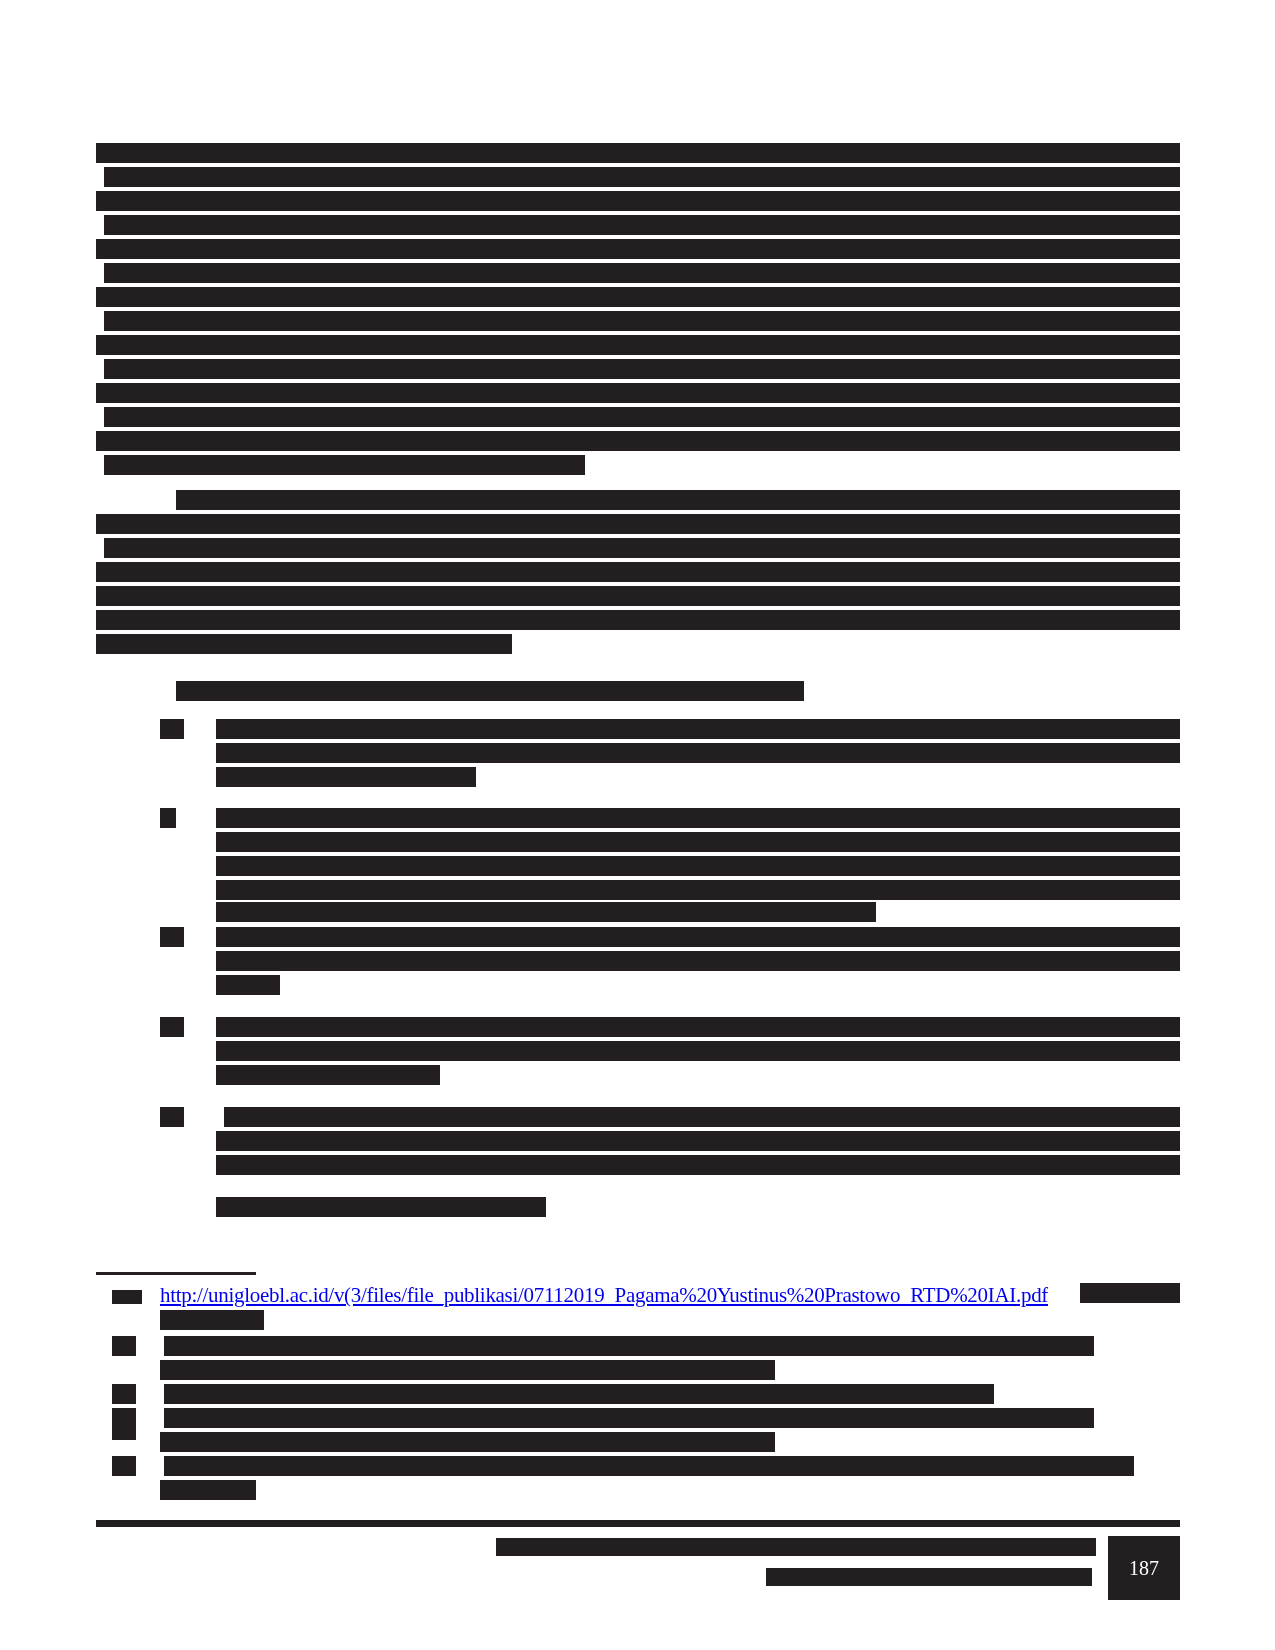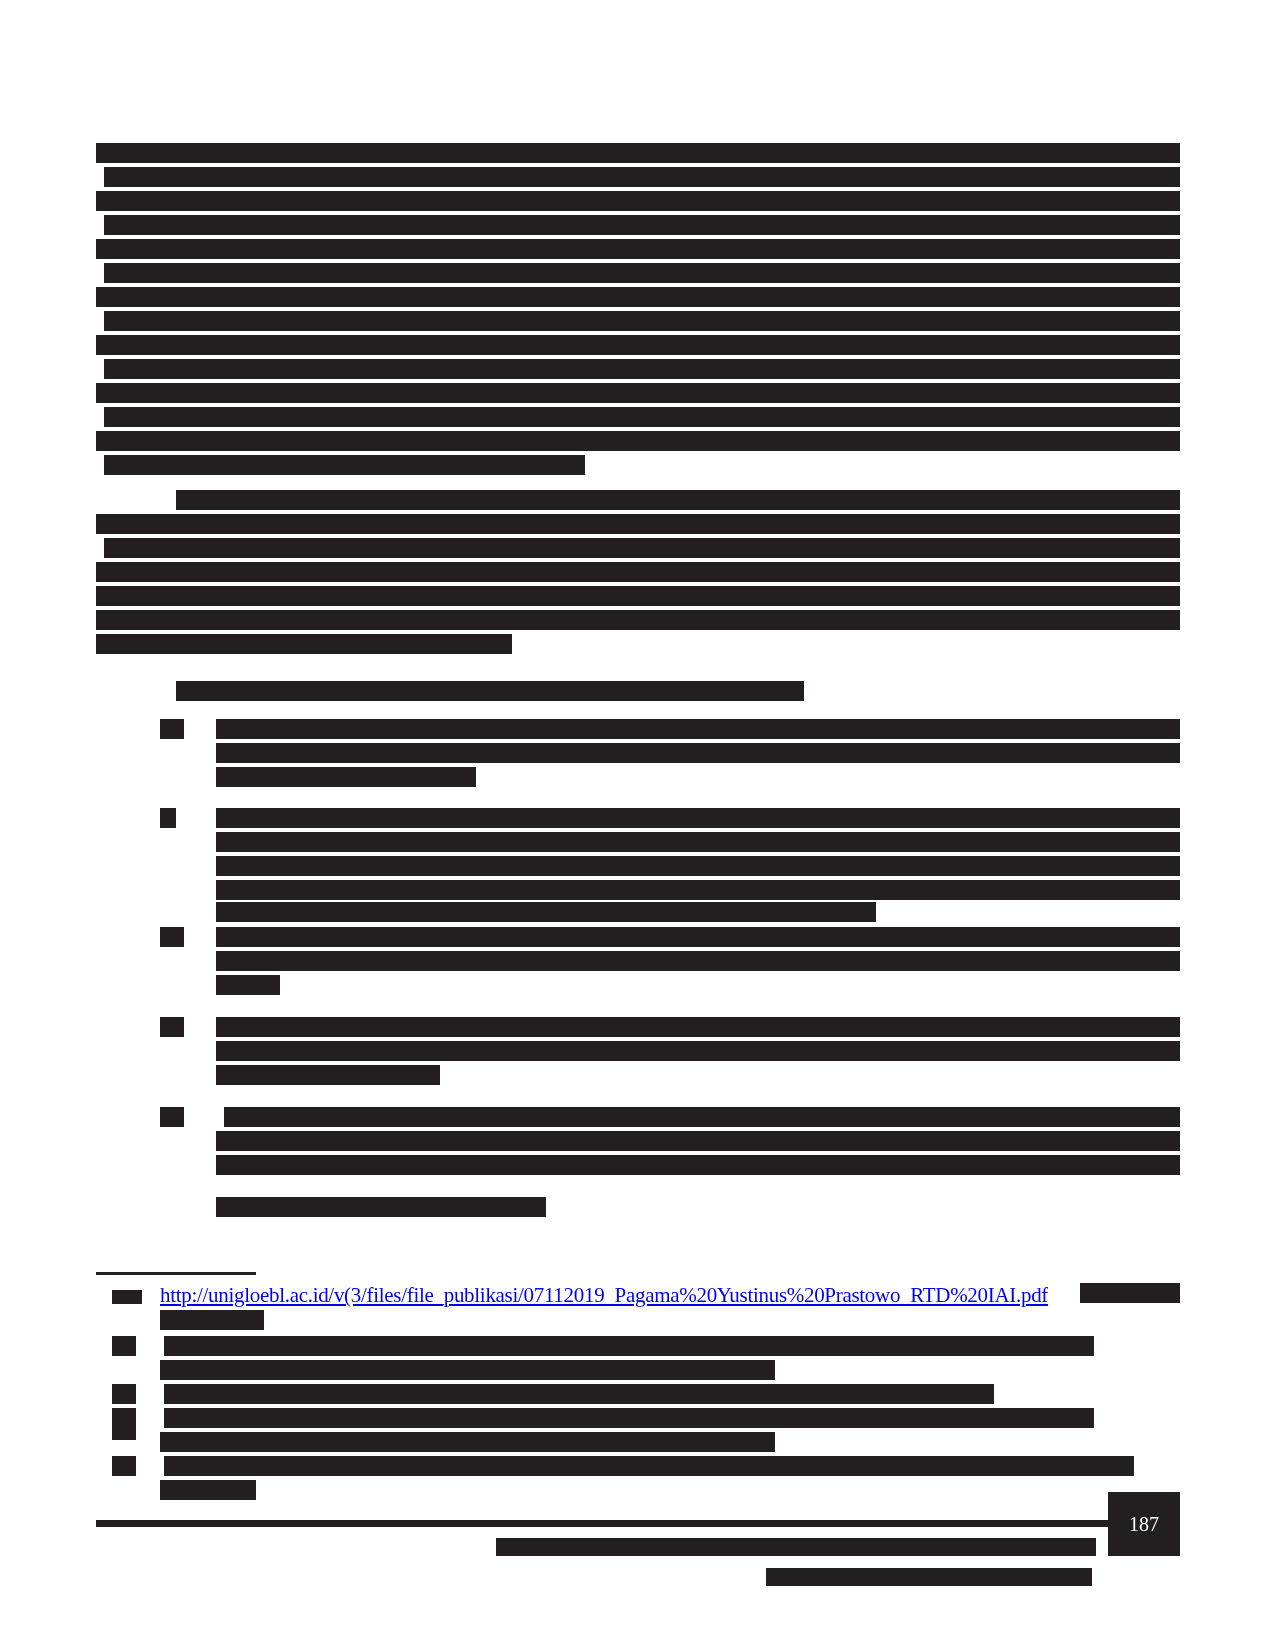--- a/index.html
+++ b/index.html
@@ -7,21 +7,21 @@
            font-family: "Liberation Serif", serif; color: #231f20; }
     .page { position: absolute; left: 0; top: 0; width: 1275px; height: 1650px; }
     .block { position: absolute; }
     .line { position: absolute; height: 20px; background: #231f20; }
     .marker { position: absolute; height: 20px; background: #231f20; }
     .rule { position: absolute; background: #231f20; }
     .link { position: absolute; color: #0000ee; text-decoration: underline;
             font-size: 21px; letter-spacing: -0.3px; white-space: nowrap; line-height: 24px;
             background: transparent; }
     .link-tail { position: absolute; height: 20px; background: #231f20; }
-    .page-box { position: absolute; left: 1108px; top: 1492px; width: 72px; height: 64px;
+    .page-box { position: absolute; left: 1108px; top: 1536px; width: 72px; height: 64px;
                 background: #231f20; color: #ffffff; font-size: 20px;
                 display: flex; align-items: center; justify-content: center; }
     .footer-line { position: absolute; height: 18px; background: #231f20; }
   </style>
 </head>
 <body>
 
 <div class="page">
 
   <div class="block">

